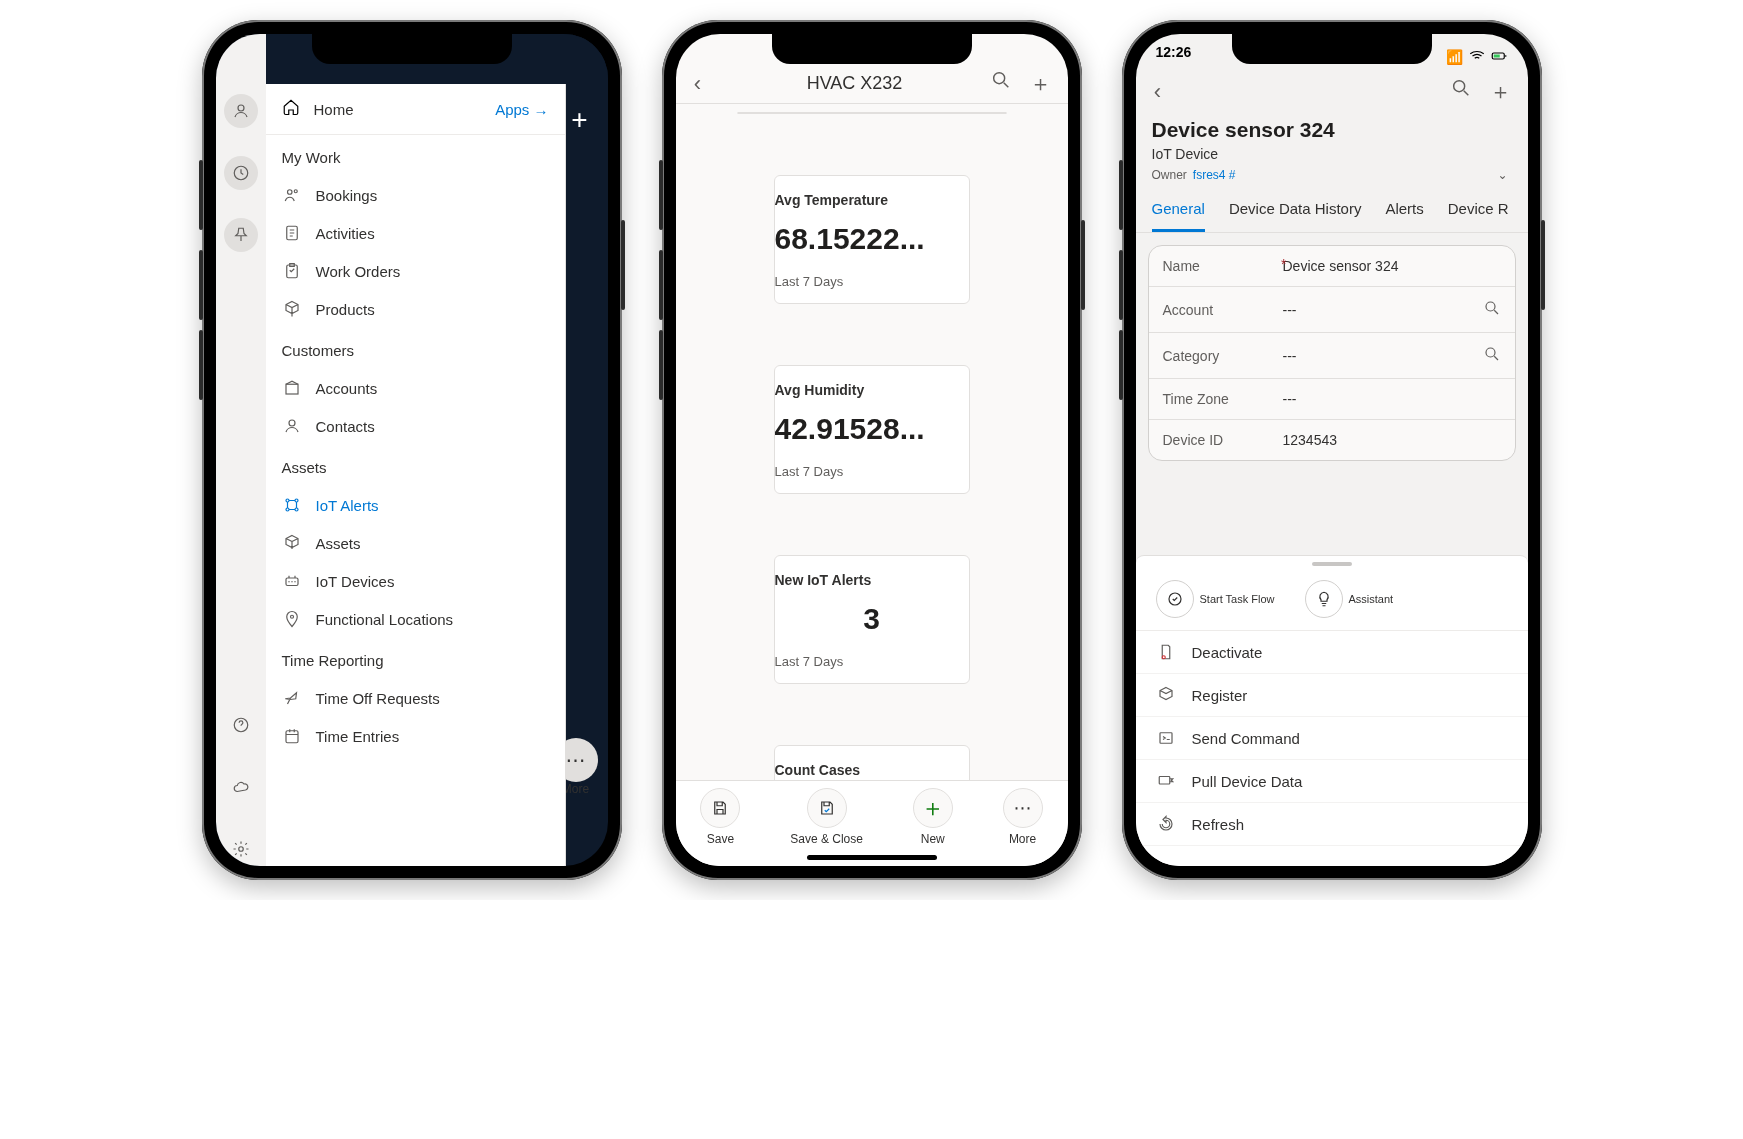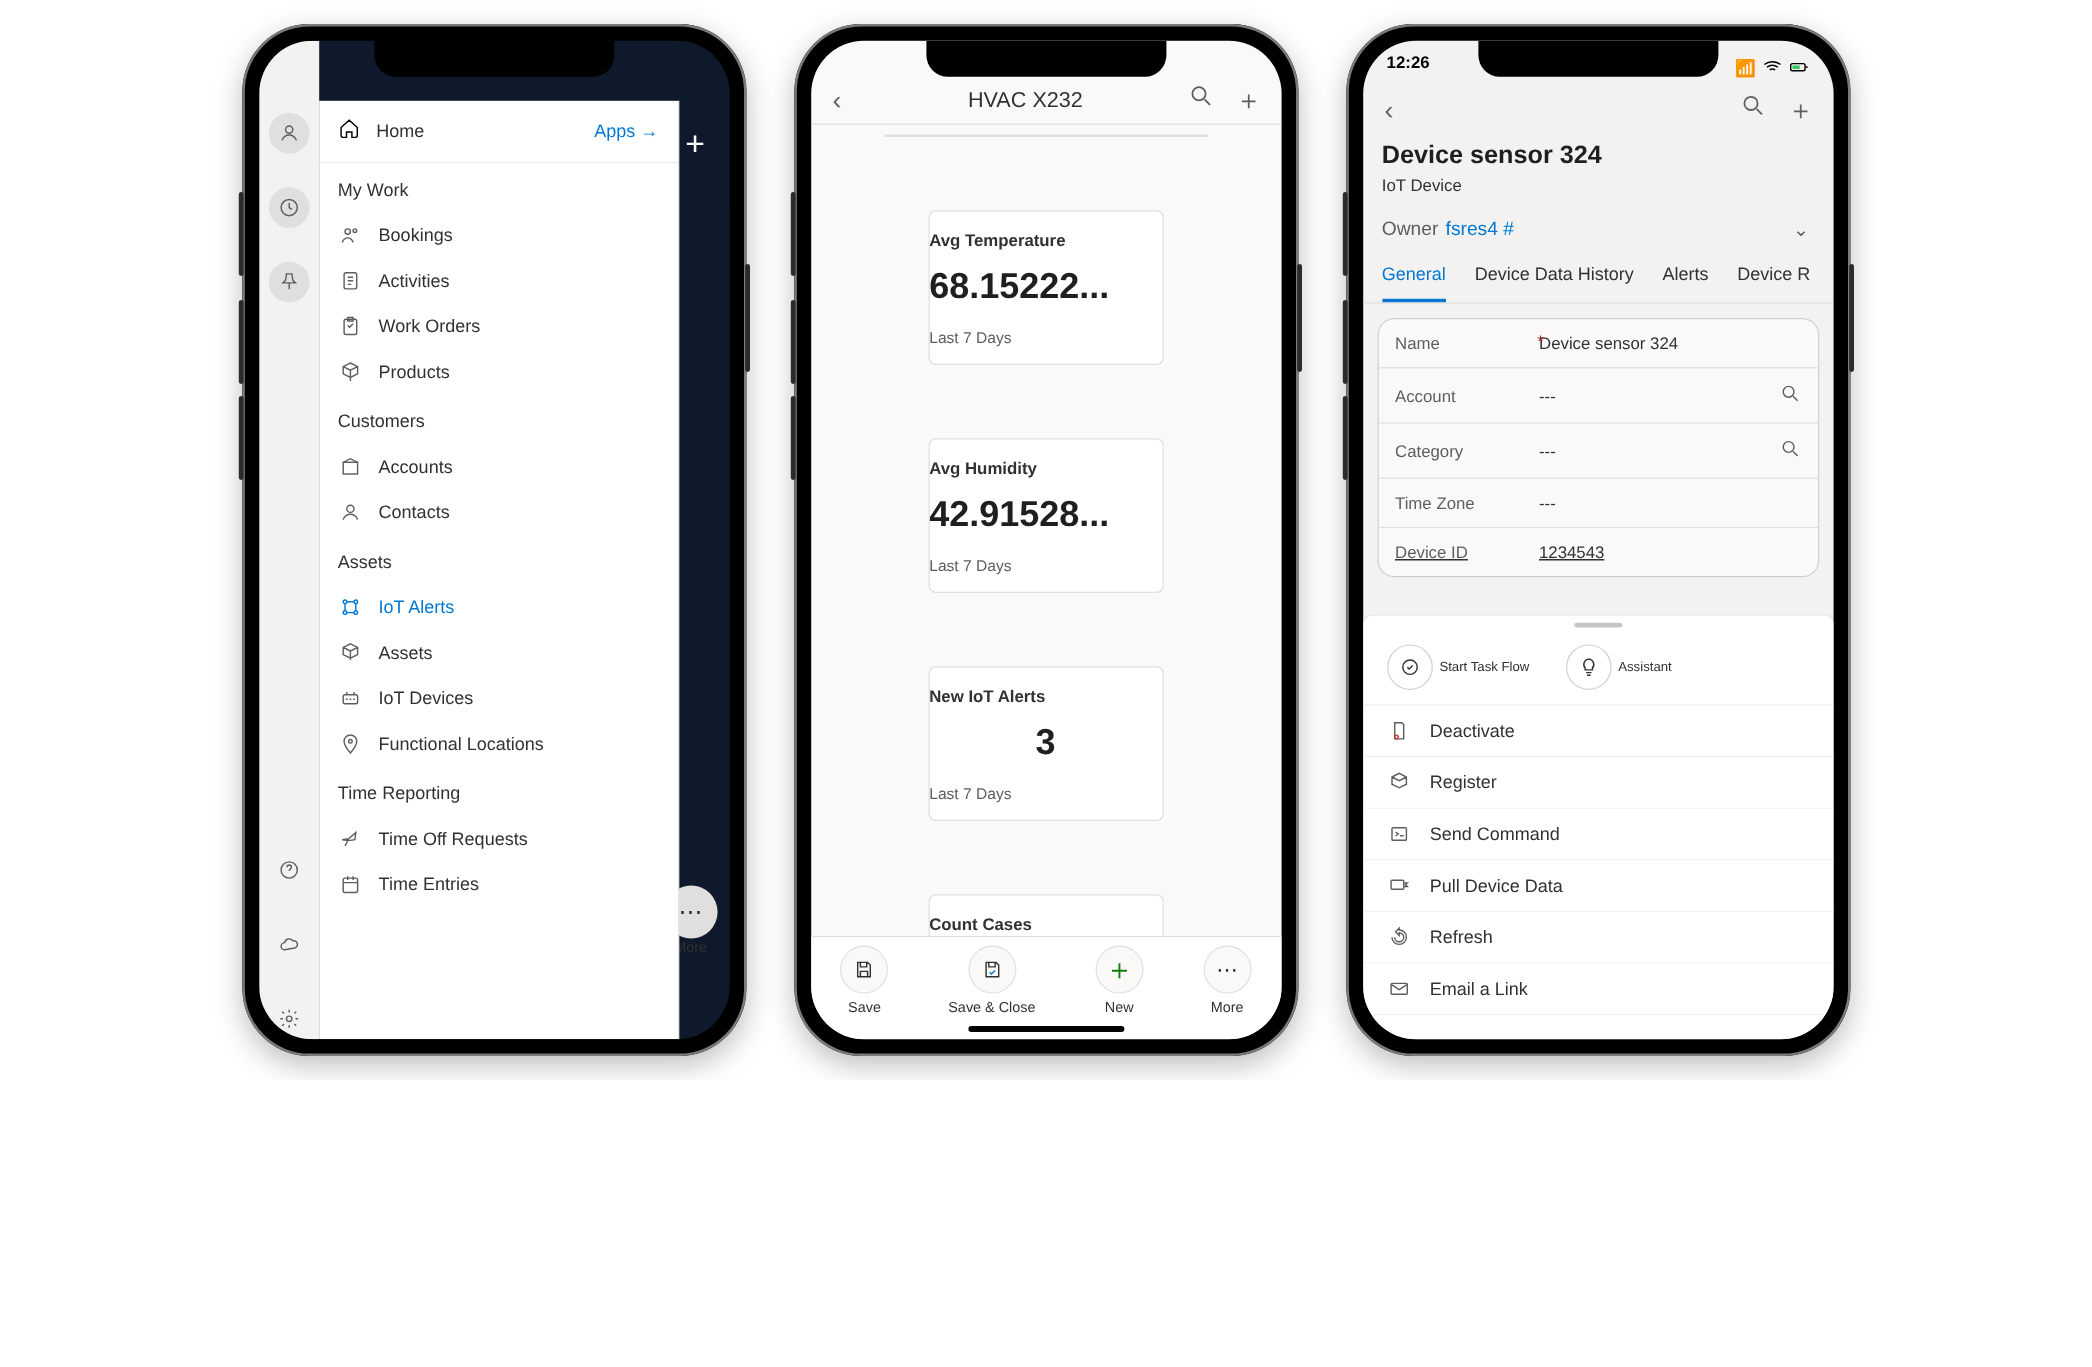--- a/index.html
+++ b/index.html
@@ -128,30 +128,30 @@
   .p3-screen { background:#f3f2f1; }
   .p3-status { height:36px; padding:10px 20px 0; display:flex; justify-content:space-between; font-size:14px; font-weight:600; }
   .p3-status .icons { display:flex; gap:4px; align-items:center; }
   .p3-top { height:44px; display:flex; align-items:center; }
   .p3-top .back { width:44px; text-align:center; font-size:22px; color:#605e5c; }
   .p3-top .sp { flex:1; }
   .p3-top .right { display:flex; gap:18px; padding-right:16px; color:#605e5c; font-size:22px; }
   .p3-head { padding:4px 16px 8px; }
   .p3-head h1 { font-size:21px; font-weight:600; color:#201f1e; }
   .p3-head .sub { font-size:14px; color:#323130; margin-top:4px; }
-  .p3-head .owner { font-size:16px; color:#605e5c; margin-top:20px; display:flex; align-items:center; }
+  .p3-head .owner { font-size:12px; color:#605e5c; margin-top:6px; display:flex; align-items:center; }
   .p3-head .owner a { color:#0078d4; margin-left:6px; }
   .p3-head .chev { margin-left:auto; margin-right:4px; color:#605e5c; }
   .p3-tabs { display:flex; gap:24px; padding:0 16px; border-bottom:1px solid #e1dfdd; font-size:15px; color:#323130; overflow:hidden; white-space:nowrap;}
   .p3-tabs .tab { padding:10px 0 12px; }
   .p3-tabs .tab.active { color:#0078d4; border-bottom:3px solid #0078d4; }
   .p3-form { padding:12px 12px; }
   .p3-form .formbox { border:1px solid #d2d0ce; border-radius:14px; background:#faf9f8; }
   .p3-row { display:flex; align-items:center; padding:12px 14px; border-bottom:1px solid #e1dfdd; font-size:14px; }
-  .p3-row:last-child { border-bottom:none;text-decoration:underline; }
+  .p3-row:last-child { border-bottom:none; }
   .p3-row .flabel { width:120px; color:#605e5c; position:relative; }
   .p3-row .req { color:#a4262c; position:absolute; right:-4px; top:-2px; }
   .p3-row .fval { flex:1; color:#323130; }
   .p3-row .lup { color:#605e5c; margin-left:8px; }
   .p3-sheet {
     position:absolute; bottom:0; left:0; right:0;
     background:#fff;
     border-top:1px solid #e1dfdd;
     border-radius:8px 8px 0 0;
     z-index:40;
@@ -565,26 +565,17 @@
           <span>Pull Device Data</span>
         </div>
       <div class="mrow">
           <span class="micn">
             <svg viewBox="0 0 24 24">
               <path d="M4 12a8 8 0 108-8V2L8 6l4 4V7a5 5 0 11-5 5"></path>
             </svg>
           </span>
           <span>Refresh</span>
         </div>
-      <div class="mrow">
-          <span class="micn">
-            <svg viewBox="0 0 24 24">
-              <rect x="3" y="6" width="18" height="12" rx="1"></rect>
-              <path d="M3 7l9 6 9-6"></path>
-            </svg>
-          </span>
-          <span>Email a Link</span>
-        </div>
     </div>
 
     <div class="home-indicator" style="opacity:0"></div>
   </div>
 </div>
 
 </body></html>

